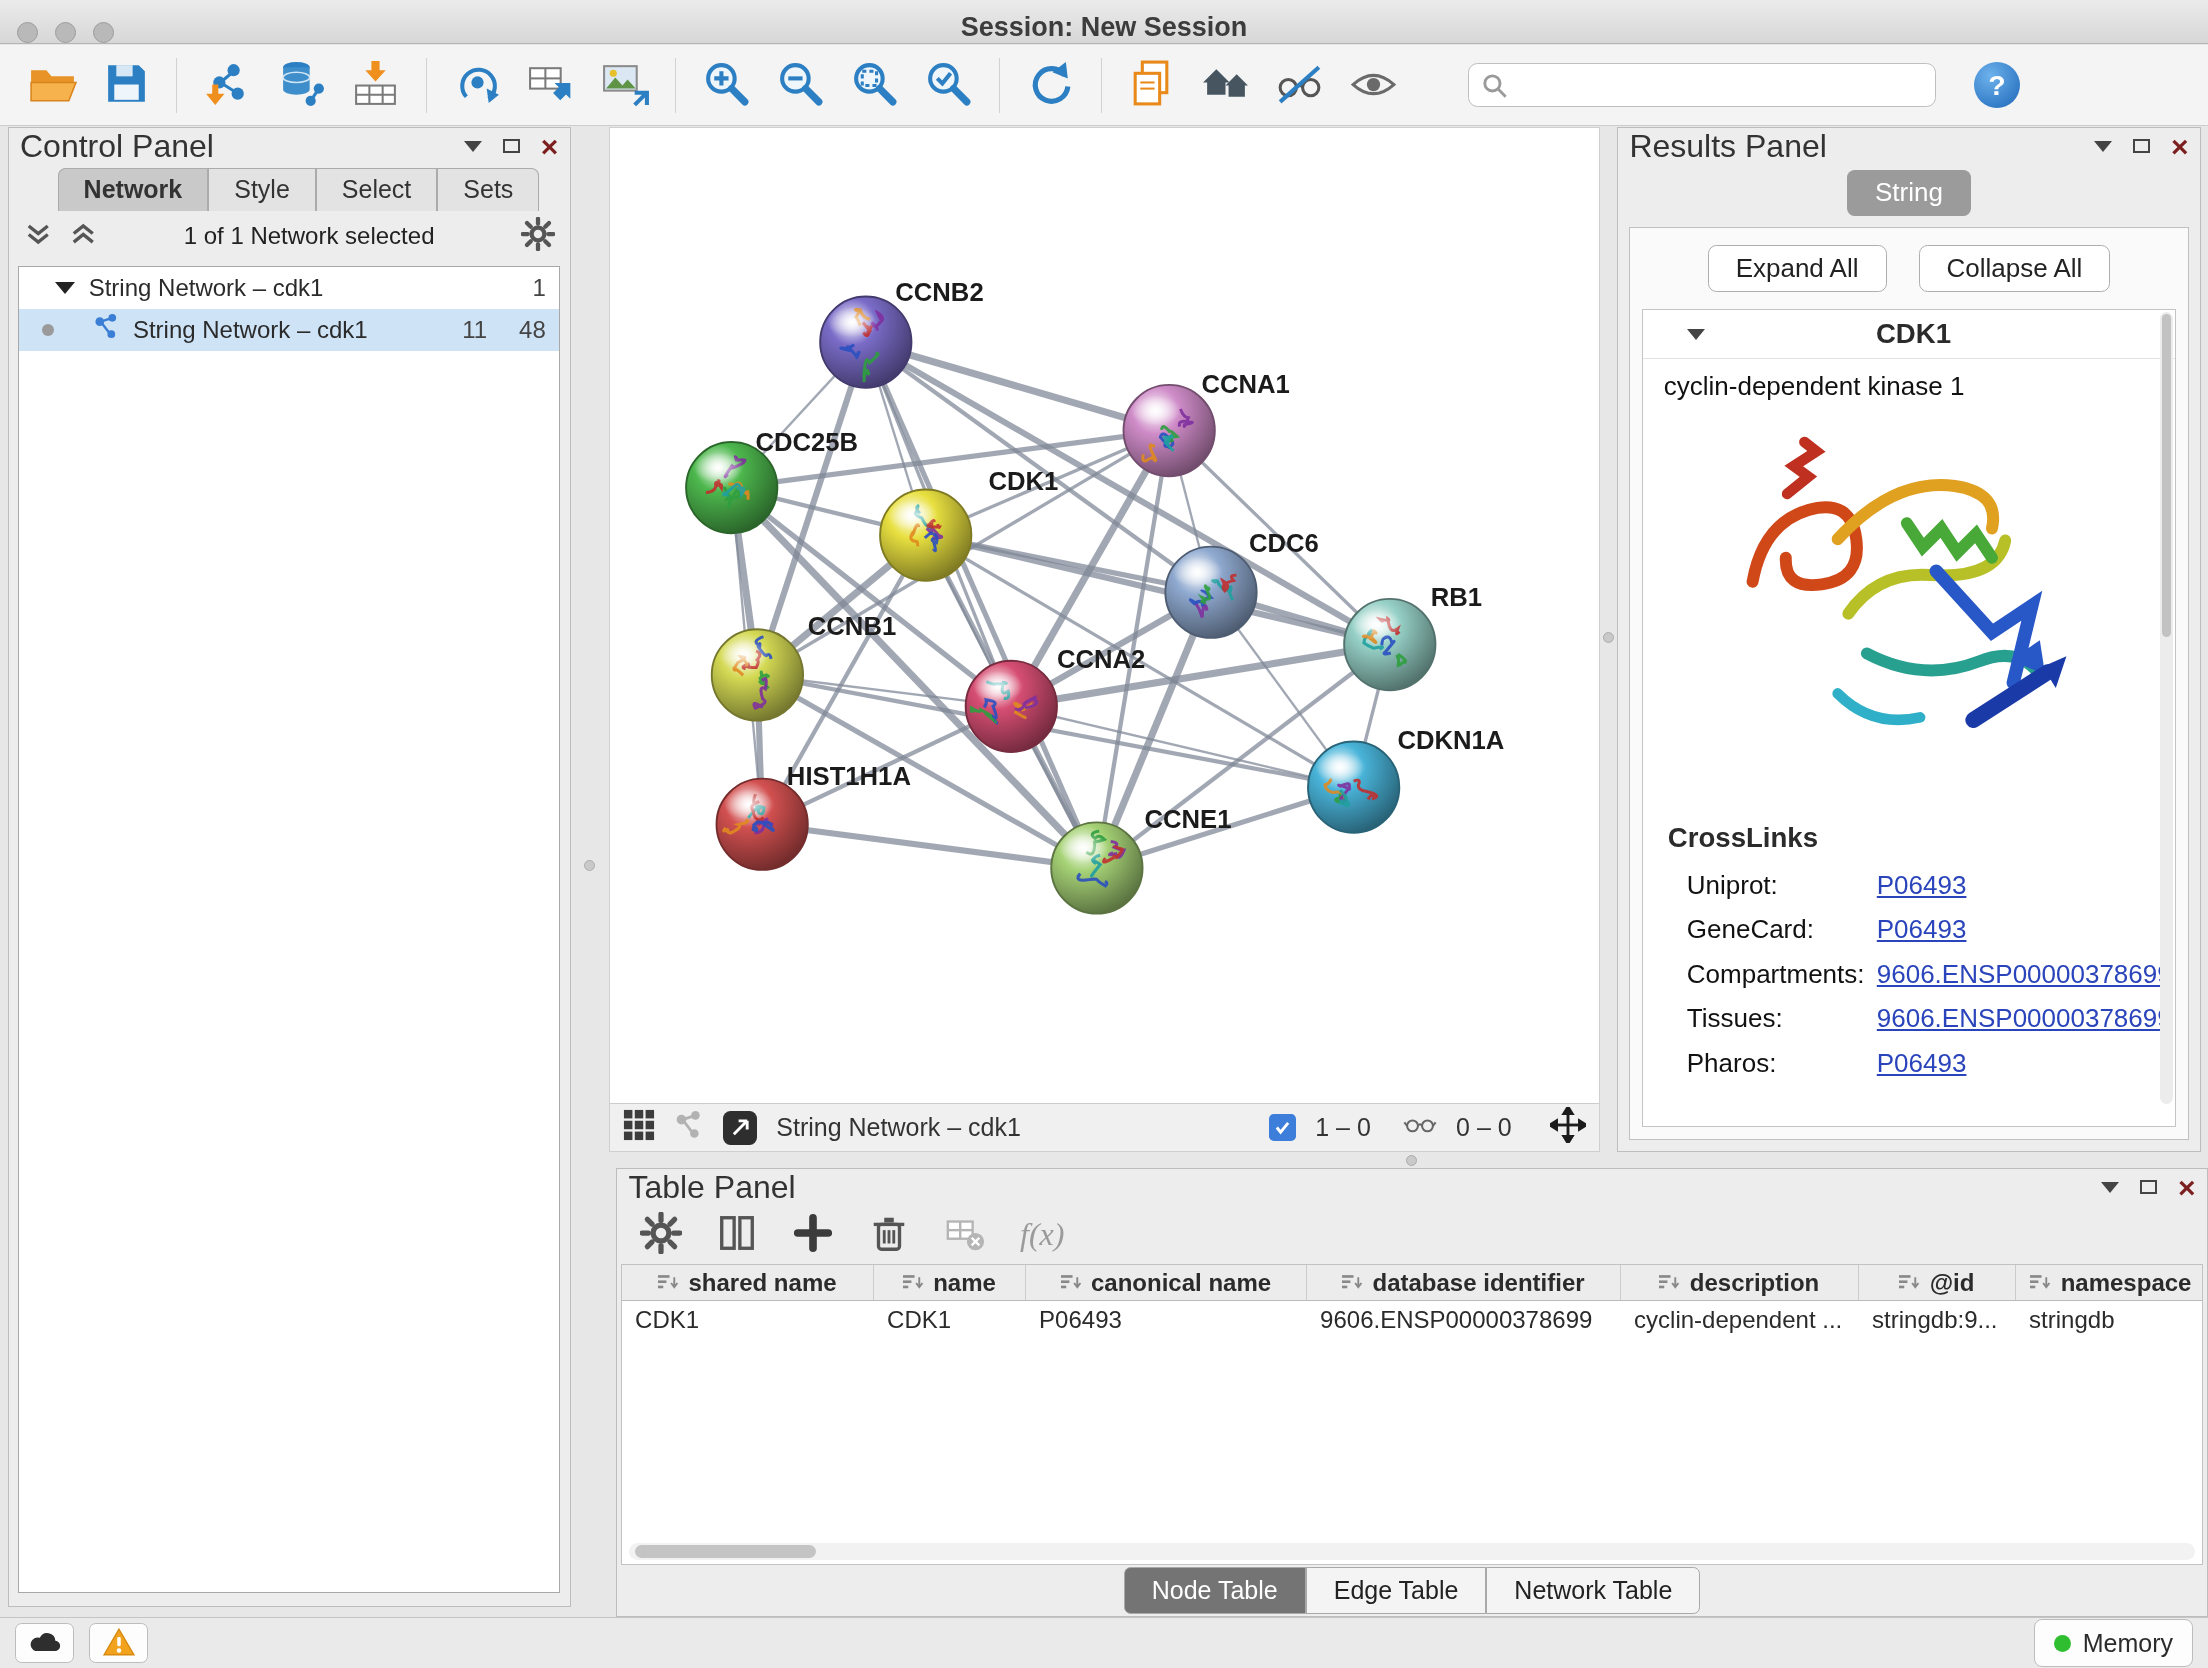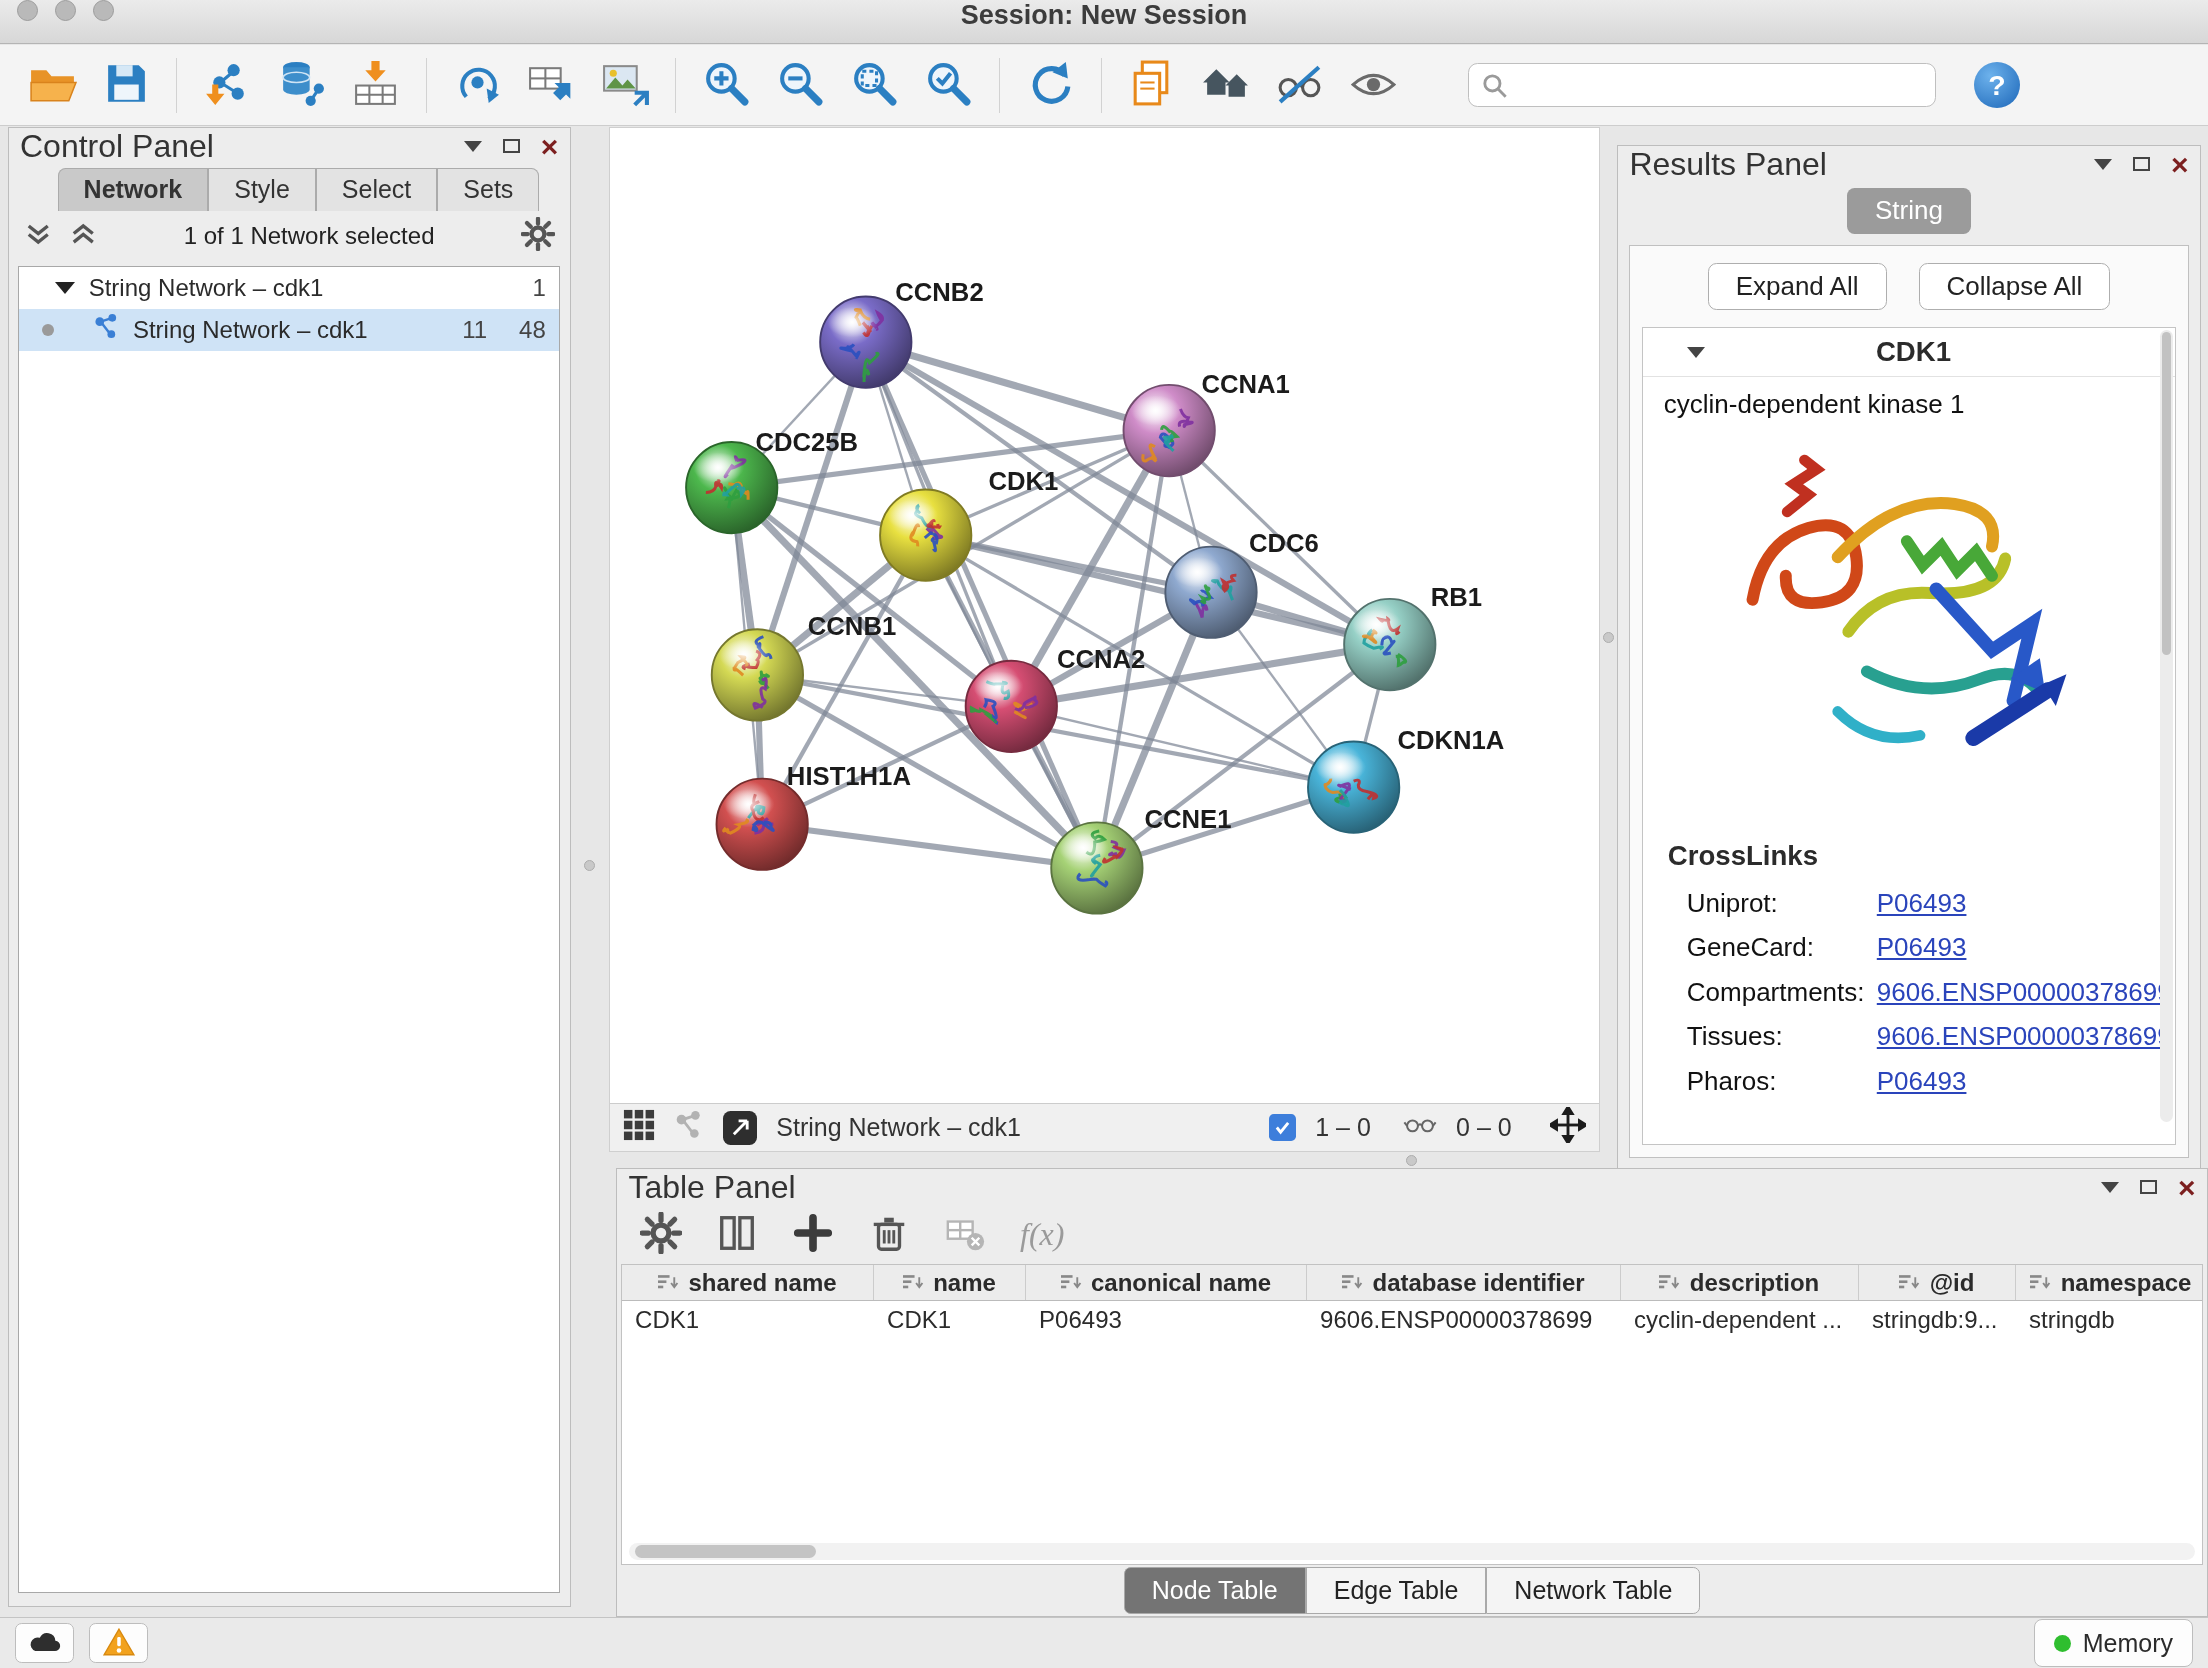--- a/index.html
+++ b/index.html
@@ -2,21 +2,21 @@
 <html style="font-size:15px"><head>
 <meta charset="utf-8">
 <style>
   * { margin:0; padding:0; box-sizing:border-box; }
   html,body { width:2208px; height:1668px; overflow:hidden;
     font-family:"Liberation Sans", sans-serif; background:#e7e7e7; color:#2b2b2b; }
 
   
   .titlebar { position:absolute; left:0; top:0; width:2208px; height:44px;
     background:linear-gradient(#ebebeb,#d7d7d7); border-bottom:1px solid #b4b4b4;
-    display:flex; align-items:flex-start; }
+    display:flex; align-items:flex-end; }
   .traffic { display:flex; gap:17px; margin-left:17px; }
   .traffic span { width:21px; height:21px; border-radius:50%; background:#b9b9b9; border:1px solid #9c9c9c; }
   .win-title { position:absolute; left:0; right:0; text-align:center; font-size:27px; color:#3c3c3c; font-weight:600; }
 
   
   .toolbar { position:absolute; left:0; top:45px; width:2208px; height:81px;
     background:#f4f4f4; border-bottom:1px solid #cdcdcd; display:flex; align-items:center; padding:0 15px; }
   .tb-btn { width:74px; height:67px; display:flex; align-items:center; justify-content:center; border-radius:7.6px; }
   .tb-sep { width:1px; height:55px; background:#d2d2d2; margin:0 13.3px; }
   .tb-btn svg { width:51px; height:51px; }
@@ -61,21 +61,21 @@
   .net-canvas { flex:1; position:relative; }
   .net-canvas svg { position:absolute; left:0; top:0; }
   .net-footer { height:48px; background:#f0f0f0; border-top:1px solid #ccc;
     display:flex; align-items:center; padding:0 13.3px; gap:19px; font-size:25px; color:#333; }
   .net-footer .grow { flex:1; }
   .chk { width:27px; height:27px; border-radius:4.8px; background:#3d7edb; display:flex; align-items:center; justify-content:center; }
   .export-sq { width:34px; height:34px; border-radius:7.6px; background:#2e2e2e; display:flex; align-items:center; justify-content:center; }
 
   
   .results-panel { position:absolute; left:1617px; top:127px; width:584px; height:1025px;
-    background:#ededed; border:1px solid #bdbdbd; display:flex; flex-direction:column;margin-top:18px; }
+    background:#ededed; border:1px solid #bdbdbd; display:flex; flex-direction:column; }
   .string-tab { align-self:center; margin-top:5.7px; background:#9b9b9b; color:#fff;
     font-size:26px; padding:7.6px 28.5px; border-radius:7.6px; }
   .rp-box { flex:1; margin:11.4px; border:1px solid #c0c0c0; background:#fafafa; display:flex; flex-direction:column; }
   .rp-btnrow { display:flex; justify-content:center; gap:32px; padding:17px 0; }
   .rp-btn { background:#fff; border:1px solid #aeaeae; border-radius:8.6px; font-size:26px; color:#222; padding:7px 27px; }
   .rp-inner { flex:1; margin:0 11.4px 11.4px 11.4px; border:1px solid #c4c4c4; background:#fff; position:relative; overflow:hidden; }
   .rp-inner-head { display:flex; align-items:center; height:49px; border-bottom:1px solid #e2e2e2; }
   .rp-inner-head .tri-down { margin-left:44px; }
   .rp-protein-name { flex:1; text-align:center; font-size:27.6px; font-weight:bold; margin-right:53px; }
   .rp-desc { font-size:26px; padding:11.4px 0 3.8px 21px; color:#111; }

